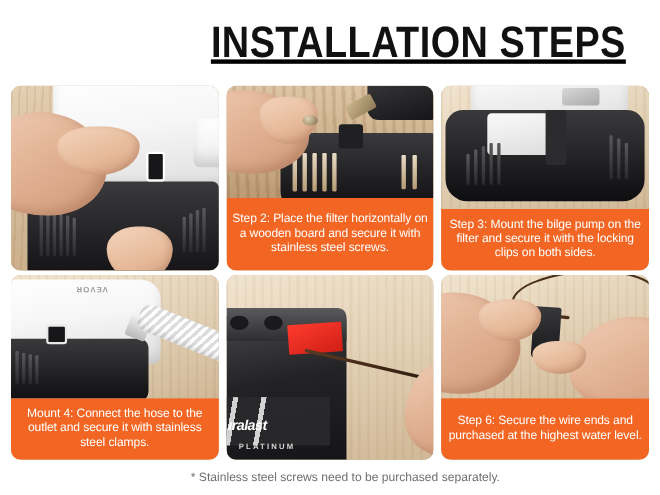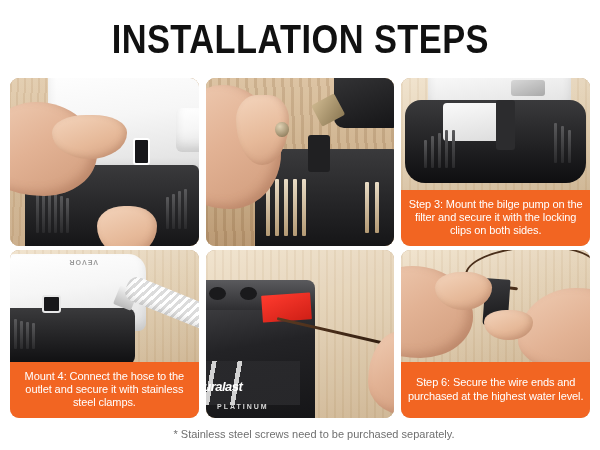--- a/index.html
+++ b/index.html
@@ -20,21 +20,22 @@
     display: flex;
     flex-direction: column;
     position: relative;
   }
 
   
   .title-wrap {
     height: 78px;
     display: flex;
     align-items: center;
-    justify-content: center;
+    justify-content: flex-end;
+    text-decoration: underline;
   }
   .title {
     font-family: "Liberation Sans Narrow", "Liberation Sans", sans-serif;
     font-size: 40px;
     font-weight: bold;
     letter-spacing: 0.5px;
     color: #111111;
     line-height: 1;
     transform: scaleX(0.86);
     transform-origin: center;
@@ -222,20 +223,21 @@
         <div class="vent-slots" style="right:8%;top:62%;height:30%;gap:6px;">
           <i style="height:100%;width:4px;background:linear-gradient(180deg,#e9dcc6,#b49a74);"></i>
           <i style="height:100%;width:4px;background:linear-gradient(180deg,#e9dcc6,#b49a74);"></i>
         </div>
         <div style="position:absolute;right:-4%;top:-10%;width:36%;height:40%;background:linear-gradient(160deg,#3a3a3c,#141416);border-radius:10px;"></div>
         <div style="position:absolute;right:28%;top:12%;width:14%;height:14%;background:linear-gradient(150deg,#cdb78e,#8d7a55);border-radius:2px;transform:rotate(-28deg);"></div>
         <div class="hand" style="left:-20%;top:4%;width:60%;height:74%;"></div>
         <div class="finger" style="left:16%;top:10%;width:28%;height:42%;border-radius:40% 40% 50% 50%/35% 35% 65% 65%;"></div>
         <div style="position:absolute;left:37%;top:26%;width:7%;height:9%;background:radial-gradient(circle at 35% 30%,#e0d2b4,#7e6b49);border-radius:50%;"></div>
       </div>
+      <div class="caption four-line">Step 2: Place the filter horizontally on a wooden board and secure it with stainless steel screws.</div>
     </div>
 
     <div class="card">
       <div class="photo">
         <div class="wood pale"></div>
         <div class="pump-body" style="left:14%;top:-34%;width:76%;height:66%;border-radius:40% 40% 8px 8px;"></div>
         <div style="position:absolute;left:58%;top:2%;width:18%;height:14%;background:linear-gradient(160deg,#d8d8d8,#a9a9a9);border-radius:3px;"></div>
         <div class="filter-base" style="left:2%;top:20%;width:96%;height:74%;border-radius:16px 16px 20px 20px;"></div>
         <div style="position:absolute;left:22%;top:22%;width:36%;height:34%;background:linear-gradient(170deg,#fafafa,#dcdcdc);border-radius:4px;"></div>
         <div class="vent-slots" style="left:12%;top:46%;height:34%;gap:4px;">

